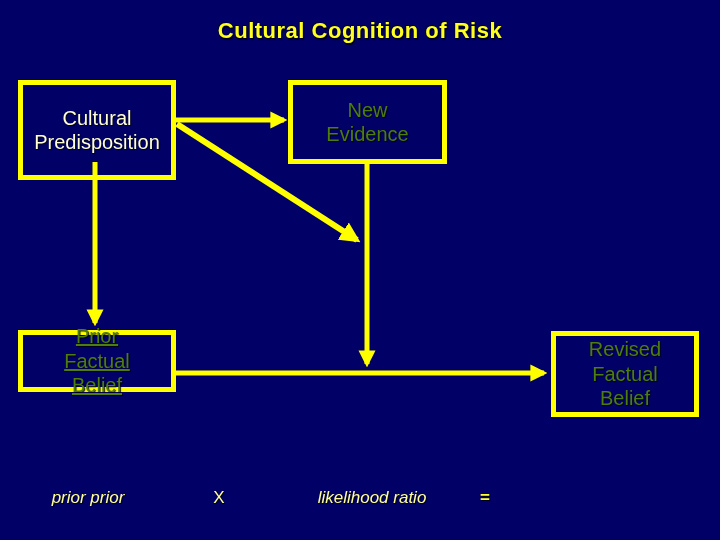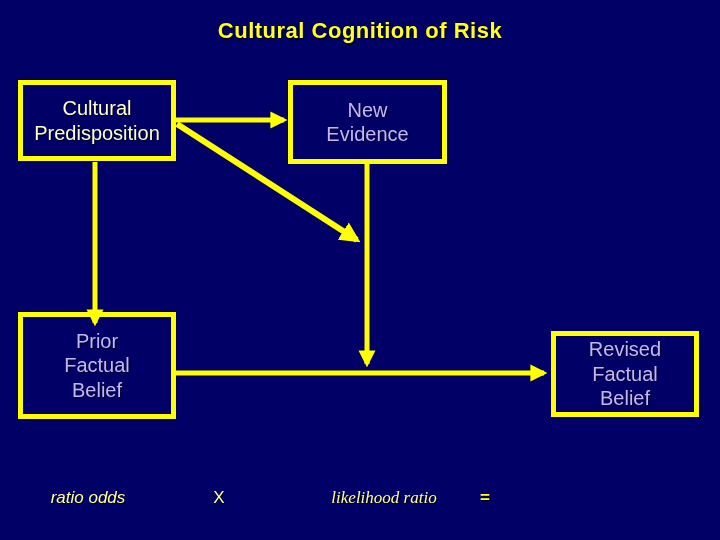--- a/index.html
+++ b/index.html
@@ -22,45 +22,45 @@
   }
   .dbox{
     position:absolute;
     box-sizing:border-box;
     border:5px solid #ffff00;
     background:#000066;
     display:flex;
     align-items:center;
     justify-content:center;
     text-align:center;
-    color:#c4b5fd;
+    color:#4d7c0f;
     font-size:20px;
     line-height:1.22;
     white-space:pre-line;
     text-shadow:1px 1px 1px rgba(0,0,20,0.85);
   }
-  #box-cultural-predisposition{left:18px;top:80px;width:158px;height:81px;color:#ffffd2;}
+  #box-cultural-predisposition{left:18px;top:80px;width:158px;height:100px;color:#ffffd2;}
   #box-new-evidence{left:288px;top:80px;width:159px;height:84px;}
-  #box-prior-factual-belief{left:18px;top:312px;width:158px;height:107px;}
+  #box-prior-factual-belief{left:18px;top:330px;width:158px;height:62px;text-decoration:underline;}
   #box-revised-factual-belief{left:551px;top:331px;width:148px;height:86px;}
   svg.arrows{position:absolute;left:0;top:0;pointer-events:none;}
   .formula-item{
     position:absolute;
     top:488px;
     color:#ffff99;
     font-size:17px;
     font-style:italic;
     text-align:center;
     text-shadow:1px 1px 1px rgba(0,0,20,0.9);
     white-space:nowrap;
   }
   .operator{font-style:normal;}
   #f-prior-odds{left:33px;width:110px;}
   #f-times{left:206px;width:26px;}
-  #f-likelihood-ratio{left:312px;width:144px;font-family:Liberation Serif, serif;}
+  #f-likelihood-ratio{left:300px;width:144px;}
   #f-equals{left:472px;width:26px;font-weight:bold;color:#ffff33;}
   #f-posterior-odds{left:552px;width:134px;}
 </style>
 </head>
 <body>
 
 <div class="slide">
 
   <div class="slide-title">Cultural Cognition of Risk</div>
 
@@ -84,21 +84,21 @@
         <path d="M0,0 L10,5 L0,10 z" fill="#ffff00"></path>
       </marker>
     </defs>
     <line x1="176" y1="120" x2="284" y2="120" stroke="#ffff00" stroke-width="5" marker-end="url(#ah)"></line>
     <line x1="177" y1="124" x2="357" y2="240" stroke="#ffff00" stroke-width="6" marker-end="url(#ah)"></line>
     <line x1="367" y1="162" x2="367" y2="364" stroke="#ffff00" stroke-width="5" marker-end="url(#ah)"></line>
     <line x1="95" y1="162" x2="95" y2="323" stroke="#ffff00" stroke-width="5" marker-end="url(#ah)"></line>
     <line x1="176" y1="373" x2="544" y2="373" stroke="#ffff00" stroke-width="5" marker-end="url(#ah)"></line>
   </svg>
 
-  <div class="formula-item" id="f-prior-odds">ratio odds</div>
+  <div class="formula-item" id="f-prior-odds">prior prior</div>
 
   <div class="formula-item operator" id="f-times">X</div>
 
   <div class="formula-item" id="f-likelihood-ratio">likelihood ratio</div>
 
   <div class="formula-item operator" id="f-equals">=</div>
 
 
 </div>
 

